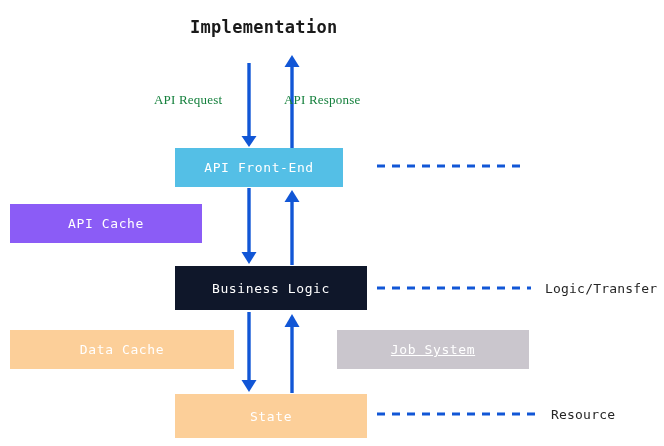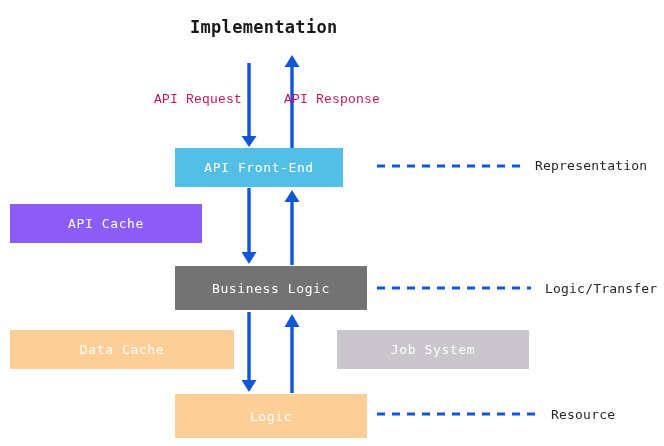--- a/index.html
+++ b/index.html
@@ -36,23 +36,23 @@
     position: absolute;
     font-family: "DejaVu Sans Mono", monospace;
     font-weight: bold;
     font-size: 17px;
     color: #1a1a1a;
     white-space: nowrap;
     letter-spacing: 0.3px;
   }
   .edge-label {
     position: absolute;
-    font-family: Liberation Mono, monospace;
+    font-family: Liberation Serif, serif;
     font-size: 13px;
-    color: #be185d;
+    color: #15803d;
     white-space: nowrap;
     letter-spacing: 0.2px;
   }
   .side-label {
     position: absolute;
     font-family: "DejaVu Sans Mono", monospace;
     font-size: 13px;
     color: #262626;
     white-space: nowrap;
     letter-spacing: 0.2px;
@@ -120,31 +120,30 @@
   <svg class="dash-layer" viewBox="0 0 664 446" xmlns="http://www.w3.org/2000/svg">
     <line x1="377" y1="166" x2="521" y2="166" stroke="#1156d6" stroke-width="3.2" stroke-dasharray="8,7"></line>
     <line x1="377" y1="288" x2="531" y2="288" stroke="#1156d6" stroke-width="3.2" stroke-dasharray="8,7"></line>
     <line x1="377" y1="414" x2="537" y2="414" stroke="#1156d6" stroke-width="3.2" stroke-dasharray="8,7"></line>
   </svg>
 
   <div class="box" style="left:175px; top:148px; width:168px; height:39px; background:#54bfe6;">API Front-End</div>
 
   <div class="box" style="left:10px; top:204px; width:192px; height:39px; background:#8b5cf6;">API Cache</div>
 
-  <div class="box" style="left:175px; top:266px; width:192px; height:44px; background:#737373;text-align:right;">Business Logic</div>
+  <div class="box" style="left:175px; top:266px; width:192px; height:44px; background:#0f172a;text-align:right;">Business Logic</div>
 
   <div class="box" style="left:10px; top:330px; width:224px; height:39px; background:#fccf99;">Data Cache</div>
 
-  <div class="box" style="left:337px; top:330px; width:192px; height:39px; background:#cac6cd;">Job System</div>
+  <div class="box" style="left:337px; top:330px; width:192px; height:39px; background:#cac6cd;text-decoration:underline;">Job System</div>
 
-  <div class="box" style="left:175px; top:394px; width:192px; height:44px; background:#fccf99;">Logic</div>
+  <div class="box" style="left:175px; top:394px; width:192px; height:44px; background:#fccf99;">State</div>
 
   <div class="edge-label" style="left:154px; top:92px;">API Request</div>
 
   <div class="edge-label" style="left:284px; top:92px;">API Response</div>
 
-  <div class="side-label" style="left:535px; top:158px;">Representation</div>
 
   <div class="side-label" style="left:545px; top:281px;">Logic/Transfer</div>
 
   <div class="side-label" style="left:551px; top:407px;">Resource</div>
 
 </div>
 
 </body></html>

